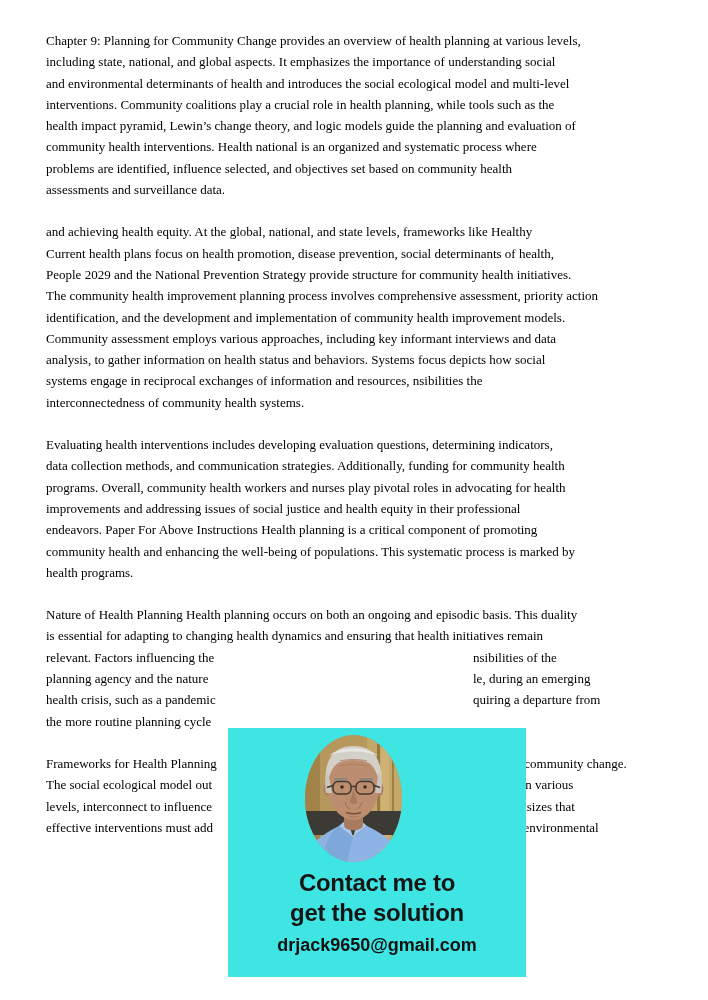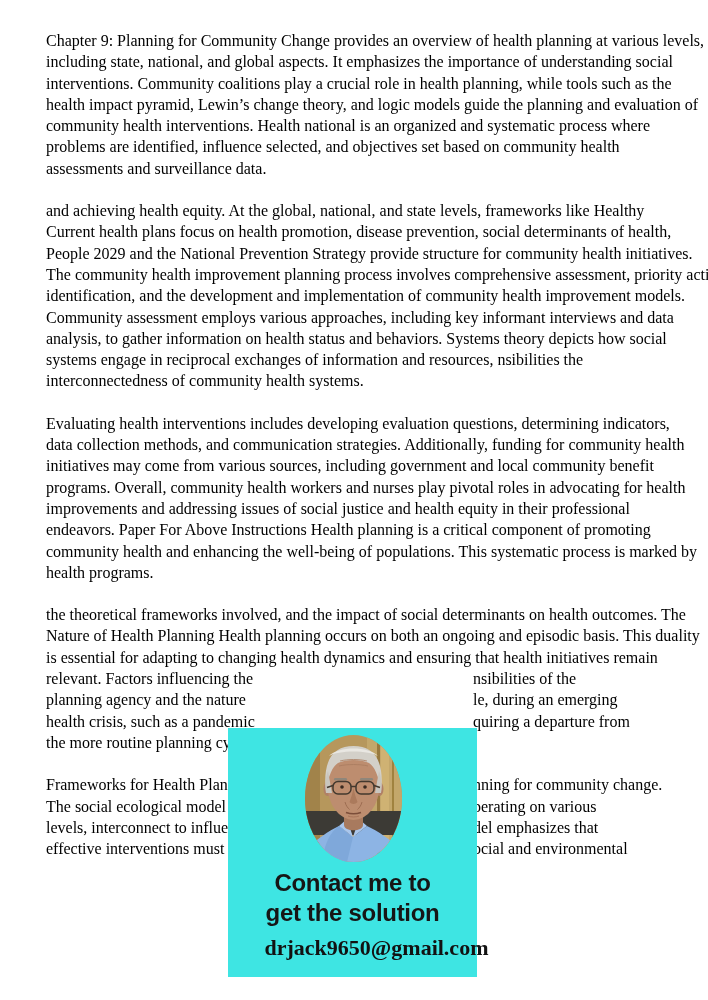--- a/index.html
+++ b/index.html
@@ -2,76 +2,75 @@
 <html><head>
 <meta charset="utf-8">
 <style>
   html,body{margin:0;padding:0;}
   body{
     width:708px;height:1000px;background:#ffffff;overflow:hidden;position:relative;
     font-family:"Liberation Serif",serif;
   }
   .doc{
     position:absolute;left:46px;top:30px;width:616px;
-    font-size:16px;line-height:21.3px;color:#000;
+    font-size:13px;line-height:21.3px;color:#000;
   }
   .para{margin:0 0 21px 0;}
   .line{white-space:nowrap;height:21.3px;position:relative;}
   .frag-right{position:absolute;left:427px;top:0;}
   .overlay{
-    position:absolute;left:228px;top:728px;width:249px;height:249px;
+    position:absolute;left:228px;top:728px;width:298px;height:249px;
     background:#3ee5e3;
   }
   .photo{position:absolute;left:77px;top:7px;width:97px;height:127px;}
   .headline{
     position:absolute;top:140px;left:0;width:100%;text-align:center;
     font-family:"Liberation Sans",sans-serif;font-weight:700;
     font-size:24px;line-height:30px;letter-spacing:-0.3px;color:#161616;
   }
   .email{
     position:absolute;top:207px;left:0;width:100%;text-align:center;
-    font-family:Liberation Serif, serif;font-weight:700;font-size:22px;color:#121212;margin-left:24px;
+    font-family:Liberation Sans, sans-serif;font-weight:700;font-size:18px;color:#121212;
   }
 </style>
 </head>
 <body style="background: rgb(255, 255, 255);">
 
 <div class="doc" style="color: rgb(0, 0, 0);">
     <div class="para">
       <div class="line">Chapter 9: Planning for Community Change provides an overview of health planning at various levels,</div>
       <div class="line">including state, national, and global aspects. It emphasizes the importance of understanding social</div>
+      <div class="line">and environmental determinants of health and introduces the social ecological model and multi-level</div>
       <div class="line">interventions. Community coalitions play a crucial role in health planning, while tools such as the</div>
       <div class="line">health impact pyramid, Lewin’s change theory, and logic models guide the planning and evaluation of</div>
       <div class="line">community health interventions. Health national is an organized and systematic process where</div>
       <div class="line">problems are identified, influence selected, and objectives set based on community health</div>
       <div class="line">assessments and surveillance data.</div>
     </div>
     <div class="para">
       <div class="line">and achieving health equity. At the global, national, and state levels, frameworks like Healthy</div>
       <div class="line">Current health plans focus on health promotion, disease prevention, social determinants of health,</div>
       <div class="line">People 2029 and the National Prevention Strategy provide structure for community health initiatives.</div>
       <div class="line">The community health improvement planning process involves comprehensive assessment, priority action</div>
       <div class="line">identification, and the development and implementation of community health improvement models.</div>
       <div class="line">Community assessment employs various approaches, including key informant interviews and data</div>
-      <div class="line">analysis, to gather information on health status and behaviors. Systems theory depicts how social</div>
+      <div class="line">analysis, to gather information on health status and behaviors. Systems focus depicts how social</div>
       <div class="line">systems engage in reciprocal exchanges of information and resources, nsibilities the</div>
       <div class="line">interconnectedness of community health systems.</div>
     </div>
     <div class="para">
       <div class="line">Evaluating health interventions includes developing evaluation questions, determining indicators,</div>
       <div class="line">data collection methods, and communication strategies. Additionally, funding for community health</div>
-      <div class="line">initiatives may come from various sources, including government and local community benefit</div>
       <div class="line">programs. Overall, community health workers and nurses play pivotal roles in advocating for health</div>
       <div class="line">improvements and addressing issues of social justice and health equity in their professional</div>
       <div class="line">endeavors. Paper For Above Instructions Health planning is a critical component of promoting</div>
       <div class="line">community health and enhancing the well-being of populations. This systematic process is marked by</div>
       <div class="line">health programs.</div>
     </div>
     <div class="para">
-      <div class="line">the theoretical frameworks involved, and the impact of social determinants on health outcomes. The</div>
       <div class="line">Nature of Health Planning Health planning occurs on both an ongoing and episodic basis. This duality</div>
       <div class="line">is essential for adapting to changing health dynamics and ensuring that health initiatives remain</div>
       <div class="line"><span class="frag-left">relevant. Factors influencing the</span><span class="frag-right">nsibilities of the</span></div>
       <div class="line"><span class="frag-left">planning agency and the nature</span><span class="frag-right">le, during an emerging</span></div>
       <div class="line"><span class="frag-left">health crisis, such as a pandemic</span><span class="frag-right">quiring a departure from</span></div>
       <div class="line"><span class="frag-left">the more routine planning cycle</span></div>
     </div>
     <div class="para">
       <div class="line"><span class="frag-left">Frameworks for Health Planning</span><span class="frag-right">nning for community change.</span></div>
       <div class="line"><span class="frag-left">The social ecological model out</span><span class="frag-right">perating on various</span></div>

